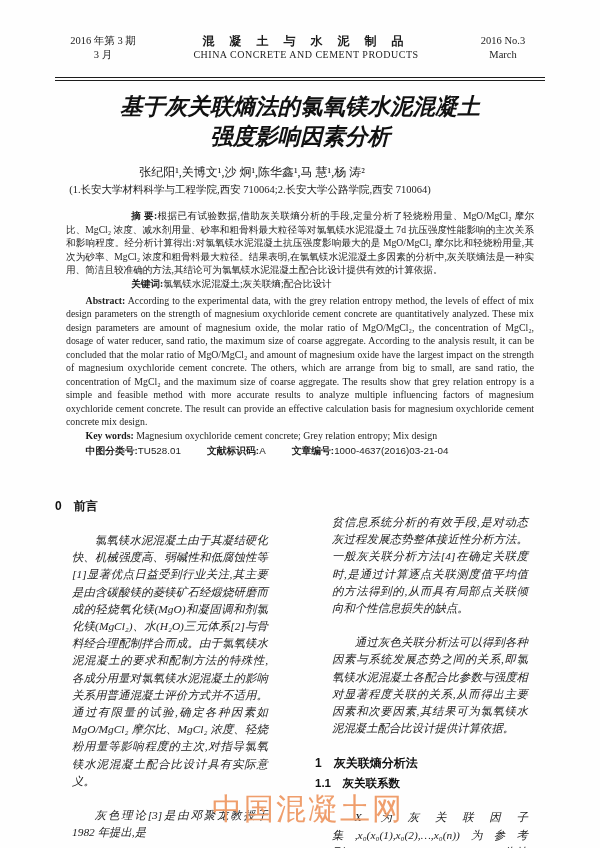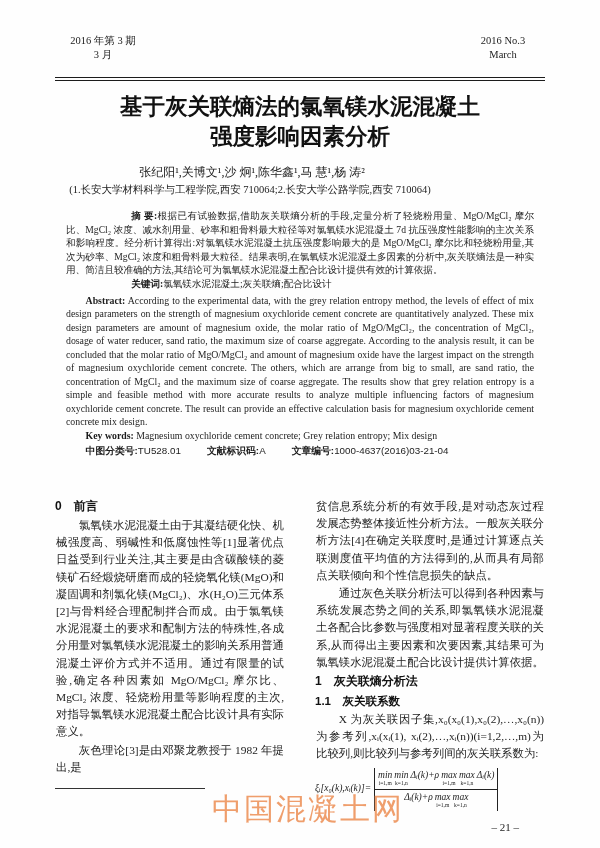--- a/index.html
+++ b/index.html
@@ -25,21 +25,21 @@
   .jh-en{font-size:10px;letter-spacing:.5px;}
   .double-rule{
     position:absolute;top:77px;left:55px;width:490px;height:2px;
     border-top:1.5px solid #1c1c1c;border-bottom:1px solid #1c1c1c;
   }
   
   .paper-title{
     position:absolute;top:92px;left:0;width:600px;
     text-align:center;
     font-family:"Liberation Sans","DejaVu Sans",sans-serif;
-    font-weight:bold;font-size:22.5px;line-height:30px;color:#111;
+    font-weight:bold;font-size:22.5px;line-height:30px;color:#111;font-style:italic;
   }
   .authors{
     position:absolute;top:164px;left:0;width:504px;
     text-align:center;font-size:12px;
   }
   .affiliation{
     position:absolute;top:183px;left:0;width:500px;
     text-align:center;font-size:10.5px;color:#222;
   }
   
@@ -64,21 +64,21 @@
     font-family:"Liberation Sans","DejaVu Sans",sans-serif;
   }
   .class-line .val{font-family:"Liberation Sans","DejaVu Sans",sans-serif;font-weight:normal;}
   .class-gap{display:inline-block;width:26px;}
   
   .body-cols{
     position:absolute;top:497px;left:55px;width:490px;
     display:flex;gap:30px;justify-content:center;
   }
   .col{width:238px;font-size:11.4px;line-height:17.2px;}
-  .col p{margin:1px;text-align:justify;}
+  .col p{margin:17px;text-align:justify;font-style:italic;}
   .indent{text-indent:2em;}
   .sec-h{
     font-family:"Liberation Sans","DejaVu Sans",sans-serif;
     font-weight:bold;font-size:12px;line-height:18px;margin:0 0 2px 0;color:#111;
   }
   .sec-h2{
     font-family:"Liberation Sans","DejaVu Sans",sans-serif;
     font-weight:bold;font-size:11.5px;line-height:18px;margin:1px 0;color:#111;
   }
   
@@ -114,20 +114,24 @@
 </head>
 <body>
 
 <div class="page">
 
   <div class="journal-header">
     <div class="jh-block jh-left">
       <div>2016 年第 3 期</div>
       <div>3 月</div>
     </div>
+    <div class="jh-block jh-center">
+      <div class="jh-cn">混 凝 土 与 水 泥 制 品</div>
+      <div class="jh-en">CHINA  CONCRETE  AND  CEMENT  PRODUCTS</div>
+    </div>
     <div class="jh-block jh-right">
       <div>2016  No.3</div>
       <div>March</div>
     </div>
   </div>
   <div class="double-rule"></div>
 
   <div class="paper-title">
     <div>基于灰关联熵法的氯氧镁水泥混凝土</div>
     <div>强度影响因素分析</div>

